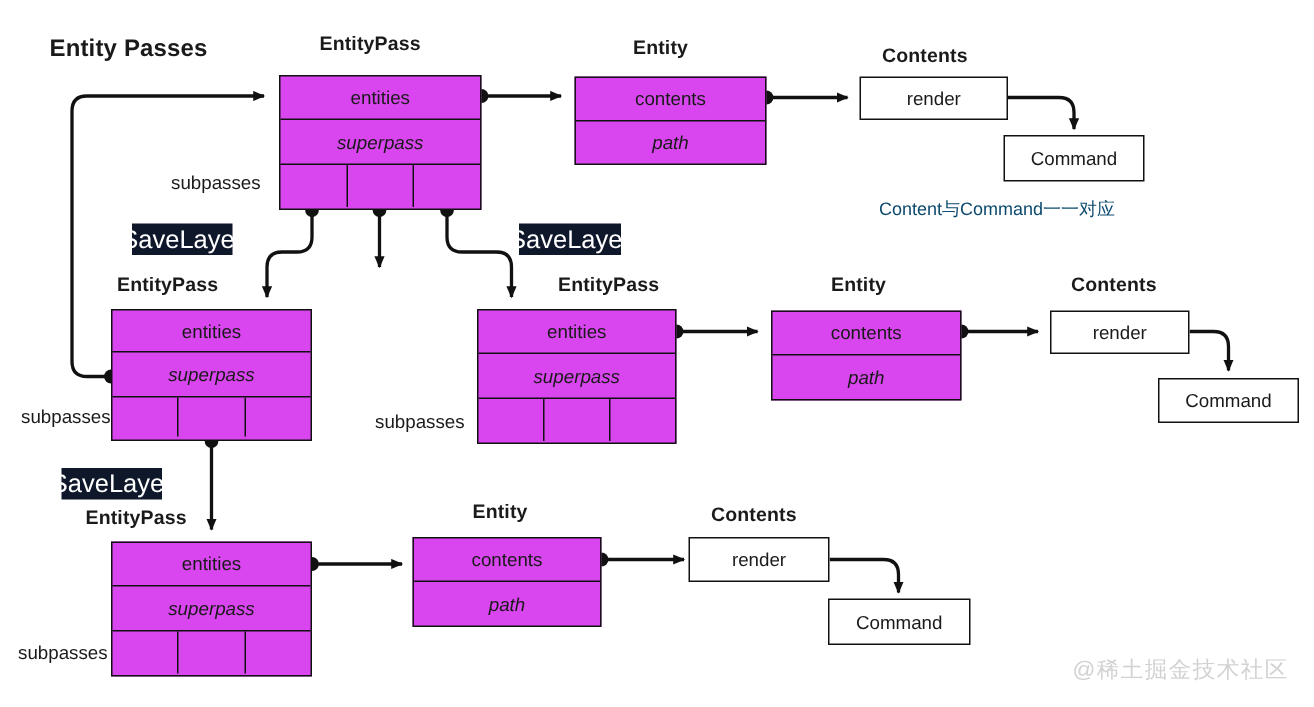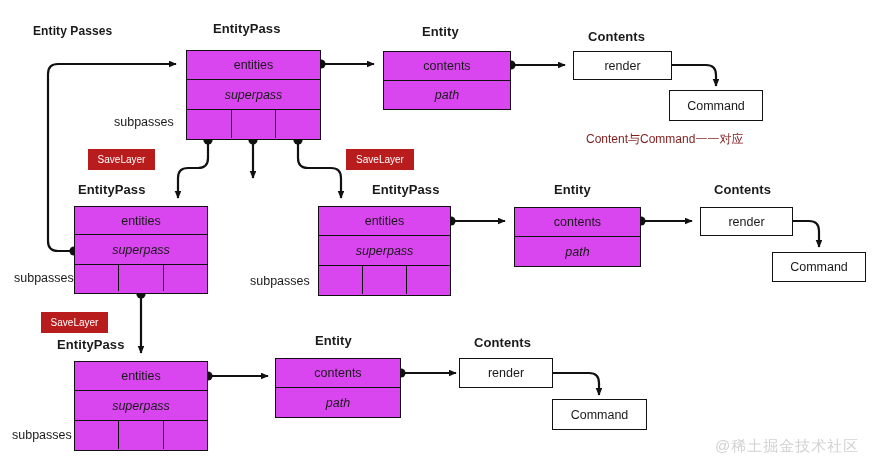--- a/index.html
+++ b/index.html
@@ -11,21 +11,21 @@
     overflow:hidden;
     position:relative;
   }
   #stage{position:absolute;left:0;top:0;width:876px;height:471px;}
   svg.wires{position:absolute;left:0;top:0;width:876px;height:471px;pointer-events:none;}
 
   .ttl{
     position:absolute;font-weight:bold;font-size:13px;
     white-space:nowrap;letter-spacing:.1px;
   }
-  .ttl.big{font-size:12px;}
+  .ttl.big{font-size:16px;}
 
   .sidelabel{
     position:absolute;font-size:12.5px;white-space:nowrap;color:#1a1a1a;
   }
 
   .box{
     position:absolute;box-sizing:border-box;
     border:1.8px solid #111;background:#d946ef;text-align:center;
   }
   .row{
@@ -40,27 +40,27 @@
 
   .simplebox{
     position:absolute;box-sizing:border-box;
     border:1.8px solid #111;background:#fff;
     display:flex;align-items:center;justify-content:center;
     font-size:12.5px;
   }
 
   .badge{
     position:absolute;box-sizing:border-box;
-    background:#b91c1c;color:#fff;font-size:10px;
+    background:#0f172a;color:#fff;font-size:17px;
     display:flex;align-items:center;justify-content:center;
     padding:2px 24px;white-space:nowrap;
   }
 
   .note{
-    position:absolute;font-size:12px;color:#7f1d1d;white-space:nowrap;
+    position:absolute;font-size:12px;color:#0c4a6e;white-space:nowrap;
   }
   .watermark{
     position:absolute;font-size:15px;color:#d2d2d2;white-space:nowrap;
     letter-spacing:1px;
     margin-left:15px;
   }
 </style>
 </head>
 <body>
 

